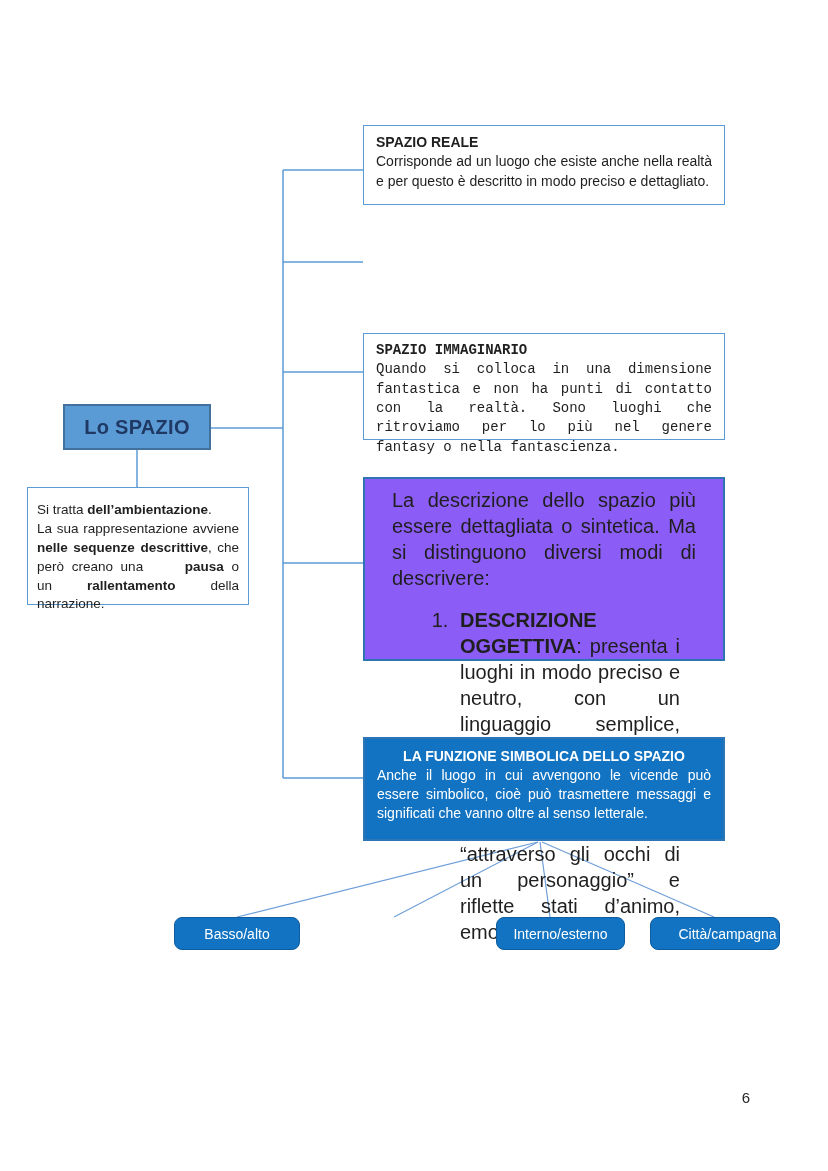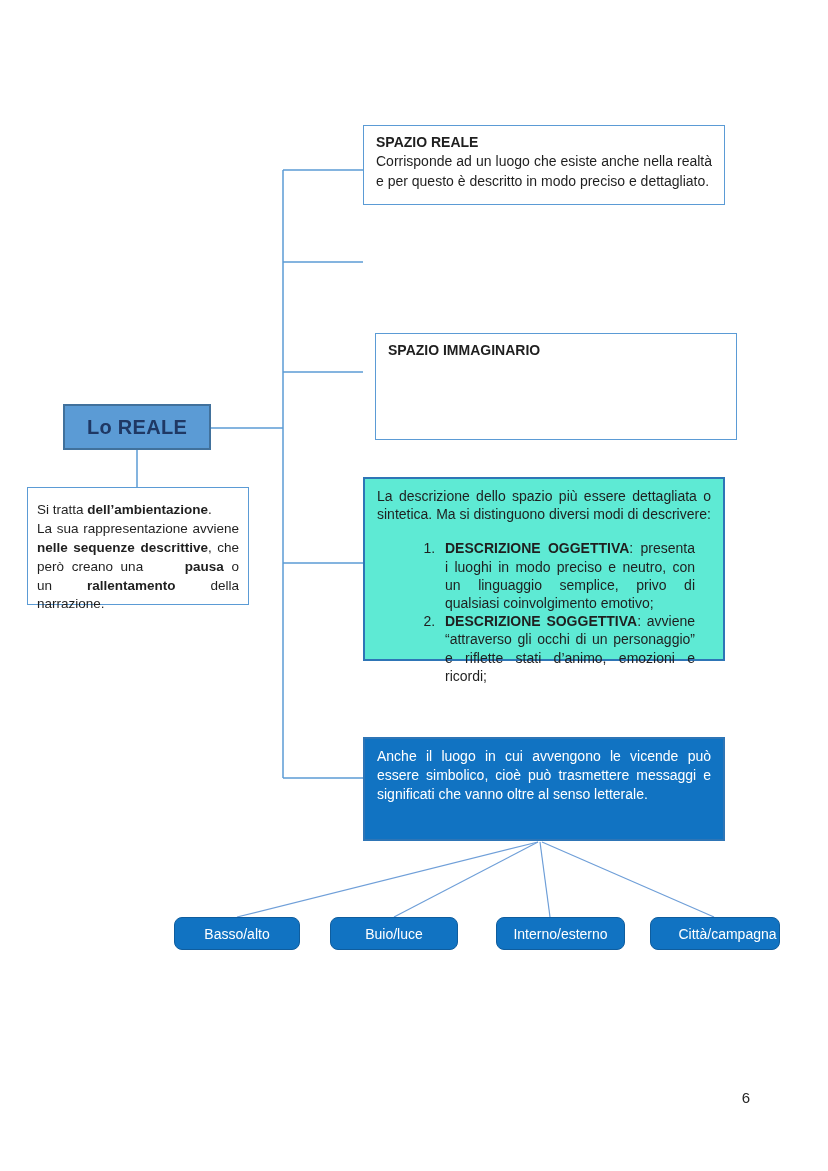--- a/index.html
+++ b/index.html
@@ -23,22 +23,22 @@
     font-size:20px;font-weight:bold;letter-spacing:.3px;
   }
 
   .note-box{
     background:#ffffff;border:1.6px solid #5b9bd5;
     padding:13px 9px;font-size:13.5px;line-height:1.4;
     text-align:justify;white-space:pre-wrap;
   }
 
   .desc-box{
-    background:#5eead4;border:2px solid #2e75b6;
-    padding:8px 12px;font-size:14px;line-height:1.3;
+    background:#8b5cf6;border:2px solid #2e75b6;
+    padding:8px 27px;font-size:20px;line-height:1.3;
   }
   .desc-box ol{margin:16px;padding-left:46px;}
   .desc-box li{padding-left:6px;text-align:justify;}
 
   .symbolic-box{
     background:#1173c2;border:2px solid #2e75b6;color:#ffffff;
     padding:8px 12px;font-size:14px;line-height:1.36;
   }
   .symbolic-box .title{font-weight:bold;text-align:center;}
 
@@ -73,48 +73,47 @@
       <line x1="542" y1="842" x2="714" y2="917"></line>
     </g>
   </svg>
 
   <div class="abs type-box" style="left:363px;top:125px;width:362px;height:80px;">
     <div class="title">SPAZIO REALE</div>
     <div class="justify">Corrisponde ad un luogo che esiste anche nella realtà e per questo è descritto in modo preciso e dettagliato.</div>
   </div>
 
 
-  <div class="abs type-box" style="left:375px;top:333px;width:362px;height:107px;">
+  <div class="abs type-box" style="left:363px;top:333px;width:362px;height:107px;font-family:Liberation Mono, monospace;">
     <div class="title">SPAZIO IMMAGINARIO</div>
+    <div class="justify">Quando si colloca in una dimensione fantastica e non ha punti di contatto con la realtà. Sono luoghi che ritroviamo per lo più nel genere fantasy o nella fantascienza.</div>
   </div>
 
   <div class="abs root-box" style="left:63px;top:404px;width:148px;height:46px;">
-    <span>Lo REALE</span>
+    <span>Lo SPAZIO</span>
   </div>
 
   <div class="abs note-box" style="left:27px;top:487px;width:222px;height:118px;"><span>Si tratta </span><span style="font-weight: bold;">dell’ambientazione</span><span>.
 </span><span>La sua rappresentazione avviene </span><span style="font-weight: bold;">nelle sequenze descrittive</span><span>, che però creano una </span><span style="font-weight: bold; margin-left: 34px;">pausa</span><span> o un </span><span style="font-weight: bold;">rallentamento</span><span> della narrazione.</span></div>
 
   <div class="abs desc-box" style="left:363px;top:477px;width:362px;height:184px;">
     <div class="justify">La descrizione dello spazio più essere dettagliata o sintetica. Ma si distinguono diversi modi di descrivere:</div>
     <ol>
       <li><span style="font-weight: bold;">DESCRIZIONE OGGETTIVA</span><span>: presenta i luoghi in modo preciso e neutro, con un linguaggio semplice, privo di qualsiasi coinvolgimento emotivo;</span></li>
       <li><span style="font-weight: bold;">DESCRIZIONE SOGGETTIVA</span><span>: avviene “attraverso gli occhi di un personaggio” e riflette stati d’animo, emozioni e ricordi;</span></li>
     </ol>
   </div>
 
   <div class="abs symbolic-box" style="left:363px;top:737px;width:362px;height:104px;">
+    <div class="title">LA FUNZIONE SIMBOLICA DELLO SPAZIO</div>
     <div class="justify">Anche il luogo in cui avvengono le vicende può essere simbolico, cioè può trasmettere messaggi e significati che vanno oltre al senso letterale.</div>
   </div>
 
   <div class="abs leaf-box" style="left:174px;top:917px;width:126px;height:33px;">
     <span>Basso/alto</span>
-  </div>
-  <div class="abs leaf-box" style="left:330px;top:917px;width:128px;height:33px;">
-    <span>Buio/luce</span>
   </div>
   <div class="abs leaf-box" style="left:496px;top:917px;width:129px;height:33px;">
     <span>Interno/esterno</span>
   </div>
   <div class="abs leaf-box" style="left:650px;top:917px;width:130px;height:33px;padding-left:25px;">
     <span>Città/campagna</span>
   </div>
 
   <div class="abs page-number" style="left:736px;top:1089px;width:20px;text-align:center;">6</div>
 

